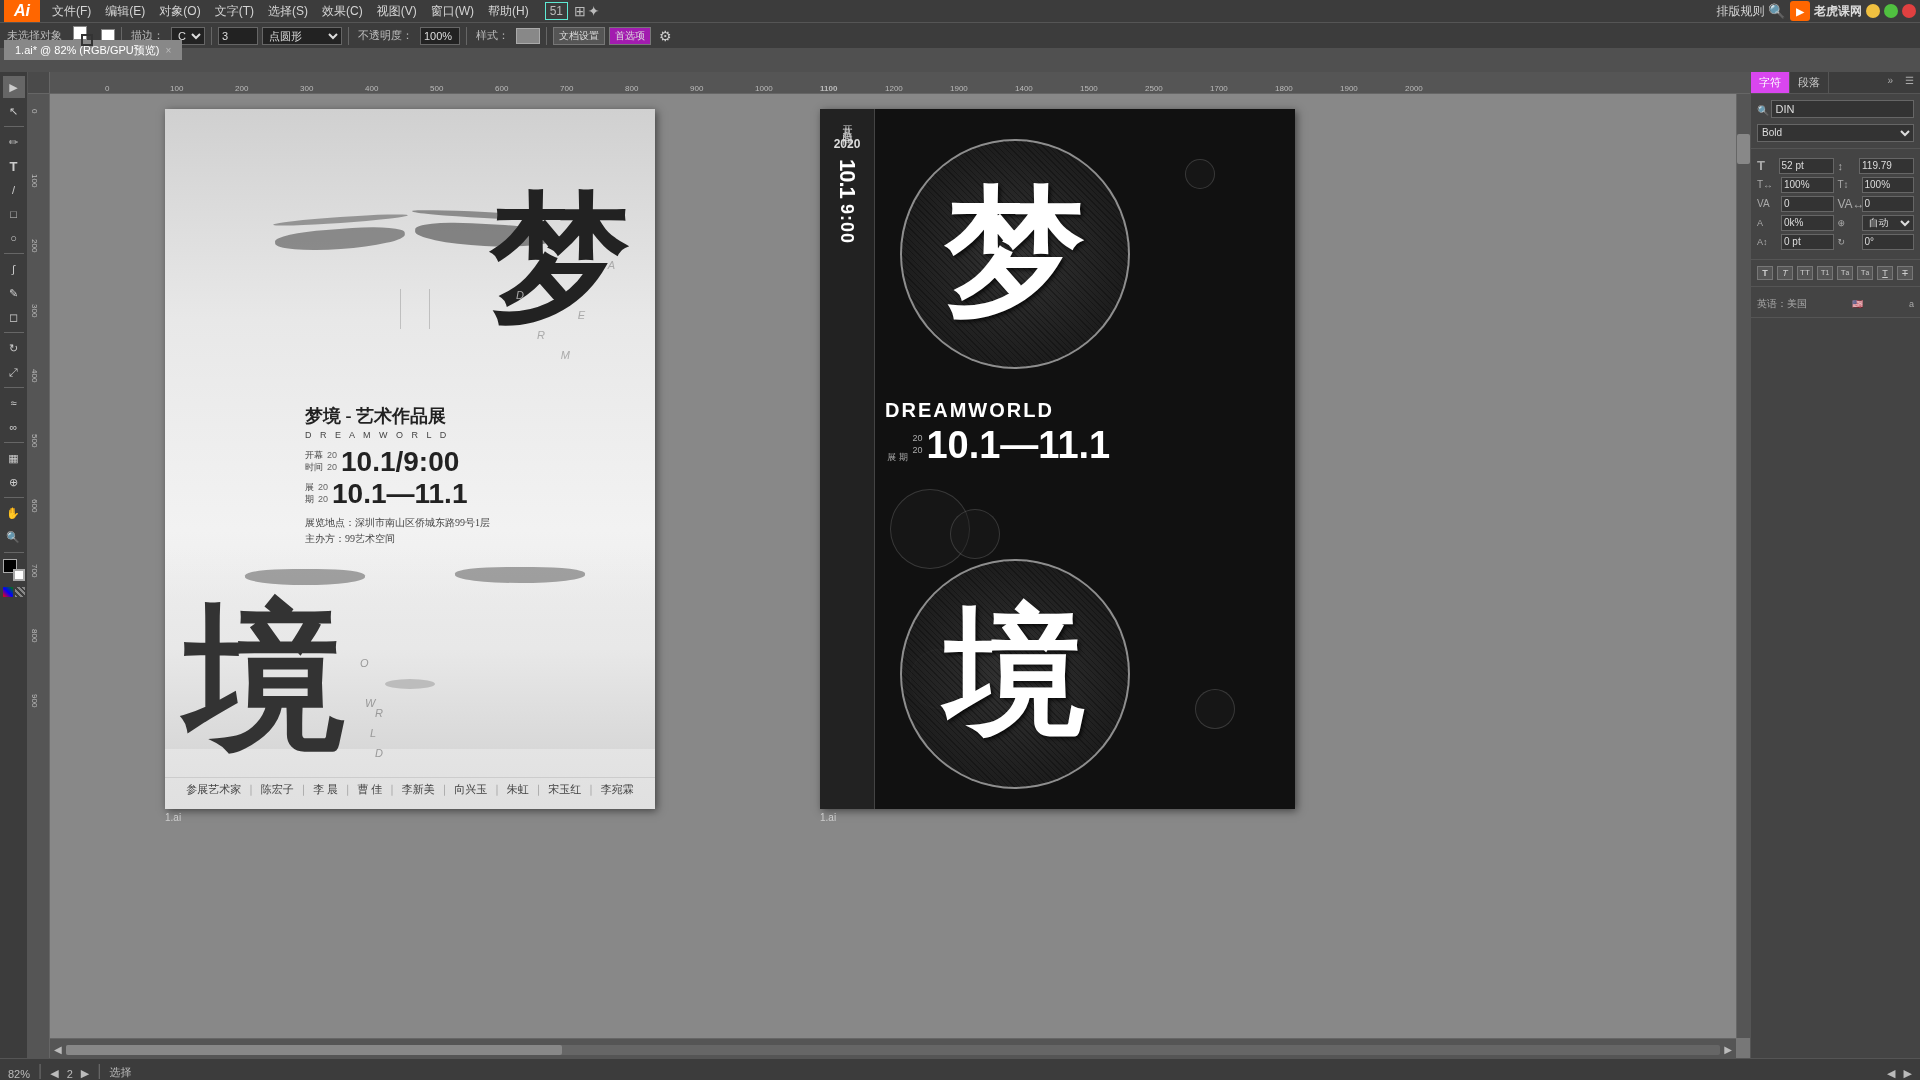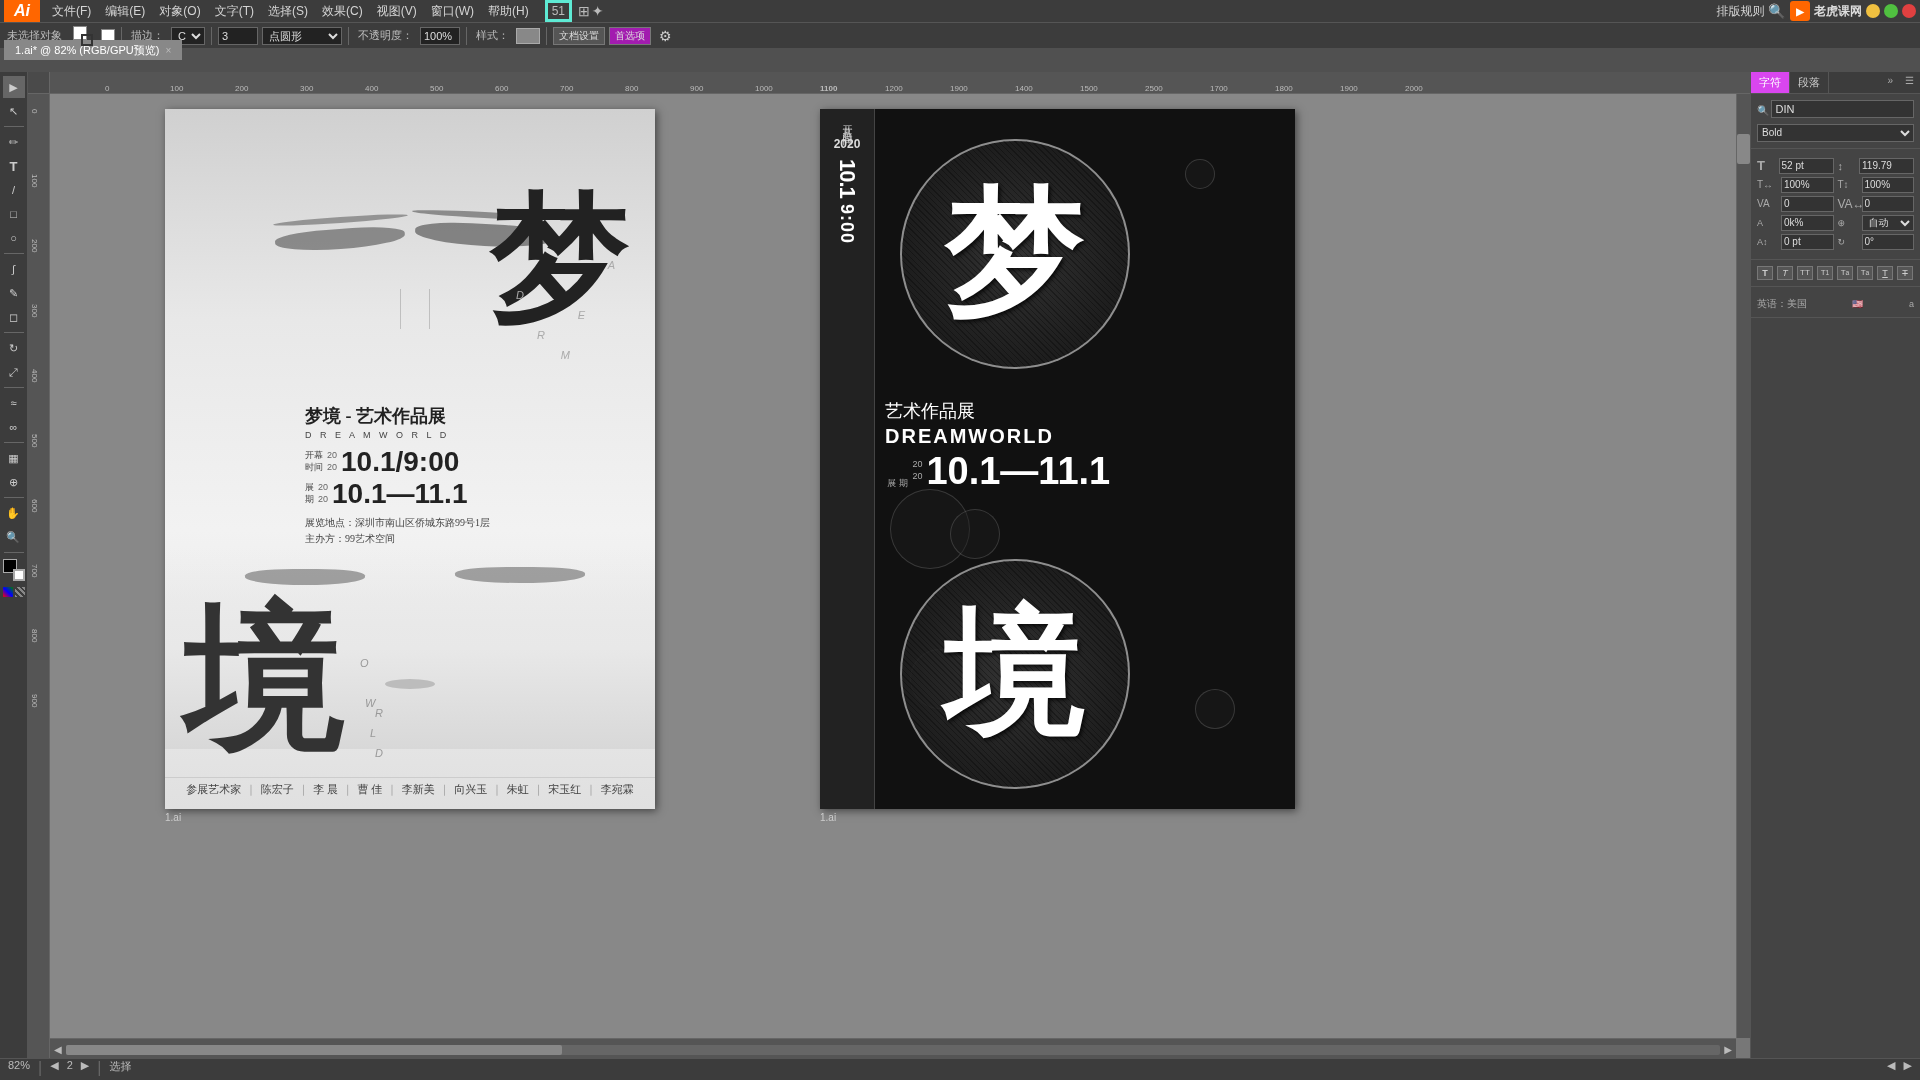--- a/index.html
+++ b/index.html
@@ -385,21 +385,21 @@
 
     
     #statusbar {
       position: absolute;
       bottom: 0;
       left: 0;
       right: 0;
       height: 22px;
       background: #3c3c3c;
       display: flex;
-      align-items: flex-start;
+      align-items: flex-end;
       padding: 0 8px;
       gap: 8px;
       border-top: 1px solid #555;
       margin-top: 36px;
     }
     .status-text { color: #bbb; font-size: 11px; }
     .status-divider { color: #666; }
 
     
     #right-panel {
@@ -558,21 +558,21 @@
   <span class="menu-item">文件(F)</span>
   <span class="menu-item">编辑(E)</span>
   <span class="menu-item">对象(O)</span>
   <span class="menu-item">文字(T)</span>
   <span class="menu-item">选择(S)</span>
   <span class="menu-item">效果(C)</span>
   <span class="menu-item">视图(V)</span>
   <span class="menu-item">窗口(W)</span>
   <span class="menu-item">帮助(H)</span>
 
-  <span style="margin-left:8px; color:#bbb; font-size:12px; border:3px solid #5eead4; padding:1px 4px;">51</span>
+  <span style="margin-left:8px; color:#bbb; font-size:12px; border:1px solid #5eead4; padding:1px 4px;">51</span>
   <span style="color:#bbb; font-size:14px; margin-left:4px;">⊞</span>
   <span style="color:#bbb; font-size:14px;">✦</span>
 
   <div class="menu-spacer"></div>
 
   <div class="menu-right">
     <span>排版规则</span>
     <span style="font-size:14px; cursor:pointer;">🔍</span>
     <div class="laohu-logo">
       <div class="laohu-icon">▶</div>
@@ -818,21 +818,20 @@
         </div>
 
         <div style="position:absolute;top:30px;left:80px;">
           <div class="char-circle">
             <div class="circle-overlay"></div>
             <span class="char-in-circle">梦</span>
           </div>
         </div>
 
         <div class="ba-info-area">
-          <div class="ba-art-title">艺术作品展</div>
           <div class="ba-dreamworld">DREAMWORLD</div>
           <div style="display:flex;align-items:center;gap:4px;margin:4px 0;">
             <div style="font-size:9px;color:#aaa;writing-mode:vertical-lr;font-family:'STSong',serif;line-height:1.3;">展<br>期</div>
             <div style="font-size:9px;color:#aaa;line-height:1.3;">20<br>20</div>
             <div style="font-size:38px;font-weight:bold;color:white;font-family:Arial,sans-serif;line-height:1;">10.1—11.1</div>
           </div>
         </div>
 
         <div style="position:absolute;bottom:20px;left:80px;">
           <div class="char-circle">

